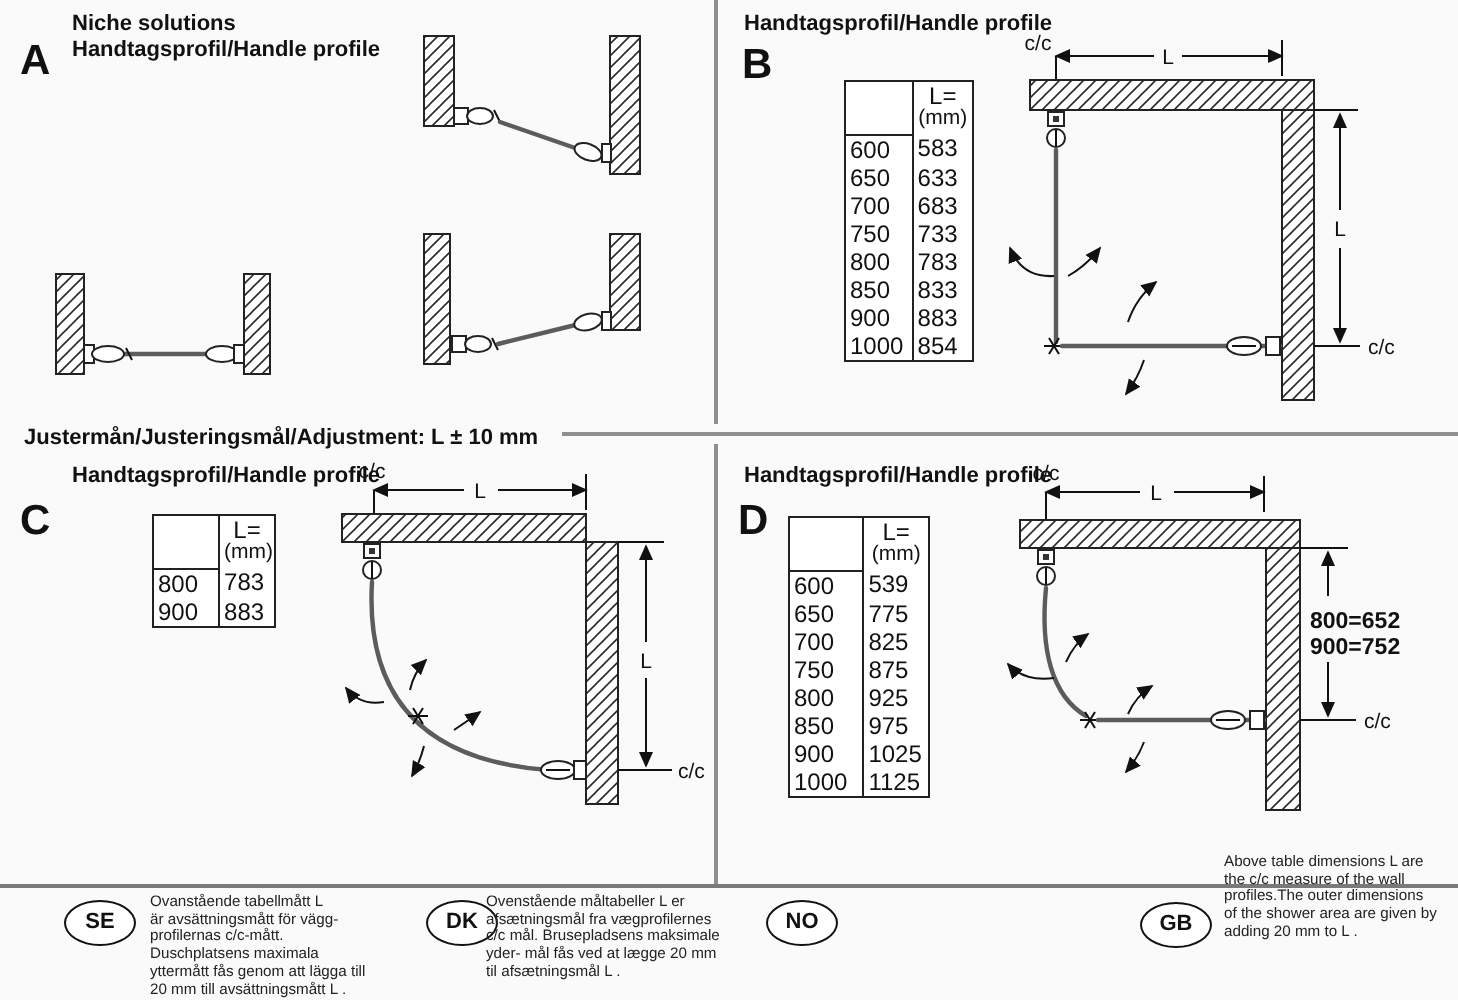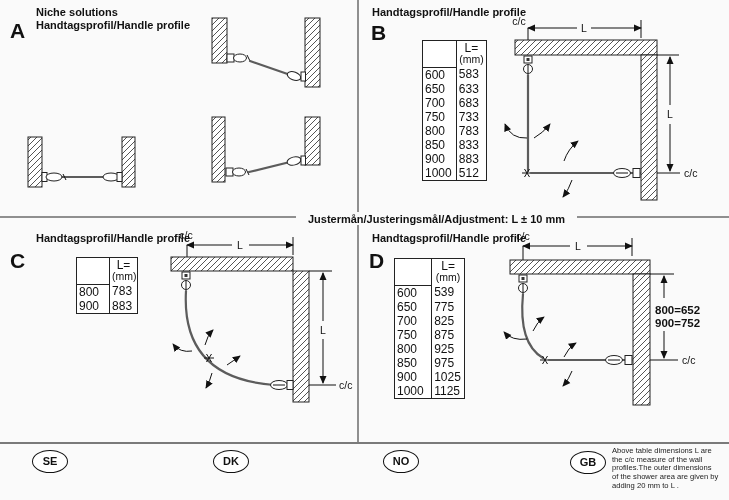--- a/index.html
+++ b/index.html
@@ -4,21 +4,21 @@
 <style>
   html,body{margin:0;padding:0;background:#e8e8e8;}
   .page{position:relative;width:729px;height:500px;background:#fafafa;overflow:hidden;
         font-family:"Liberation Sans",sans-serif;color:#111;}
   .abs{position:absolute;}
   .letter{font-weight:bold;font-size:21px;line-height:21px;}
   .title{font-weight:bold;font-size:11px;line-height:13px;white-space:pre-line;}
   .vdiv{width:2px;background:#8f8f8f;}
   .hline{height:2px;background:#8f8f8f;}
   .hline.dark{background:#7a7a7a;}
-  .adjust-wrap{left:0;top:209px;width:577px;text-align:right;}
+  .adjust-wrap{left:0;top:209px;width:577px;text-align:left;}
   .adjust-wrap span{background:#fafafa;padding:0 12px;font-weight:bold;font-size:11px;}
   table.dim-table{position:absolute;background:#fff;border:1.4px solid #222;border-collapse:collapse;table-layout:fixed;}
   table.dim-table td{font-size:12px;padding:0 4px 0 2px;line-height:14px;}
   table.dim-table td.v{border-left:1.2px solid #222;}
   table.dim-table tr.h td{text-align:center;padding:1px 2px 2px 2px;}
   table.dim-table tr.h td.e{border-bottom:1.2px solid #222;}
   .hd1{display:block;font-size:12px;line-height:12px;}
   .hd2{display:block;font-size:10.5px;line-height:11px;}
   tr.filler td{line-height:7px;font-size:7px;}
   .badge{position:absolute;width:34px;height:21px;line-height:21px;border:1.6px solid #111;border-radius:50%;
@@ -147,21 +147,21 @@
     <tr>
           <td>850</td>
           <td class="v">833</td>
         </tr>
     <tr>
           <td>900</td>
           <td class="v">883</td>
         </tr>
     <tr>
           <td>1000</td>
-          <td class="v">512</td>
+          <td class="v">854</td>
         </tr>
   </tbody>
     </table>
 
   <svg class="abs" style="left:492px;top:12px" width="235" height="192">
     <text class="lbl" x="27" y="13" text-anchor="middle">c/c</text>
     <g>
       <line class="dl" x1="36" y1="16" x2="36" y2="31"></line>
       <line class="dl" x1="36" y1="16" x2="85" y2="16" marker-start="url(#ah)"></line>
       <line class="dl" x1="99" y1="16" x2="149" y2="16" marker-end="url(#ah)"></line>
@@ -356,25 +356,36 @@
     <text class="lbl" x="190" y="134">c/c</text>
     <g>
       <path class="dl" d="M12,102 Q20,111 35,109" marker-start="url(#ah)"></path>
       <path class="dl" d="M41,101 Q45,92 52,87" marker-end="url(#ah)"></path>
       <path class="dl" d="M72,127 Q76,118 84,113" marker-end="url(#ah)"></path>
       <path class="dl" d="M80,141 Q77,149 71,156" marker-end="url(#ah)"></path>
     </g>
   </svg>
 
   <div class="badge" style="left:32px;top:450px">SE</div>
+  <div class="note" style="left:75px;top:447px;width:130px">Ovanstående tabellmått L
+är avsättningsmått för vägg-
+profilernas c/c-mått.
+Duschplatsens maximala
+yttermått fås genom att lägga till
+20 mm till avsättningsmått L .</div>
 
   <div class="badge" style="left:213px;top:450px">DK</div>
+  <div class="note" style="left:243px;top:447px;width:142px">Ovenstående måltabeller L er
+afsætningsmål fra vægprofilernes
+c/c mål. Brusepladsens maksimale
+yder- mål fås ved at lægge 20 mm
+til afsætningsmål L .</div>
 
   <div class="badge" style="left:383px;top:450px">NO</div>
 
   <div class="badge" style="left:570px;top:451px">GB</div>
-  <div class="note" style="left:612px;top:447px;width:118px">Above table dimensions L are
+  <div class="note" style="left:612px;top:427px;width:118px">Above table dimensions L are
 the c/c measure of the wall
 profiles.The outer dimensions
 of the shower area are given by
 adding 20 mm to L .</div>
 
 </div>
 
 </body></html>

